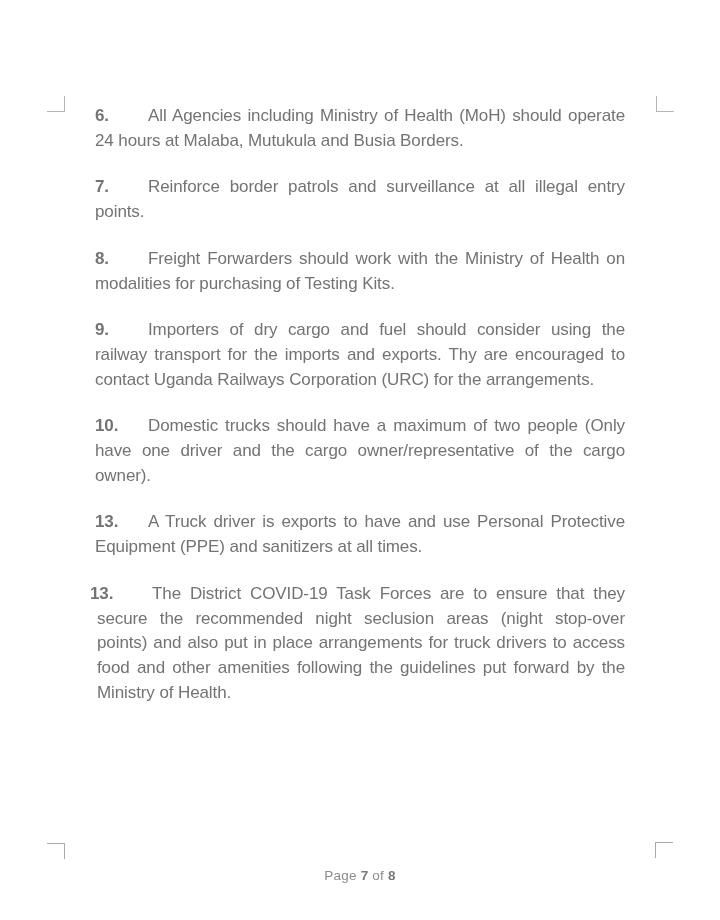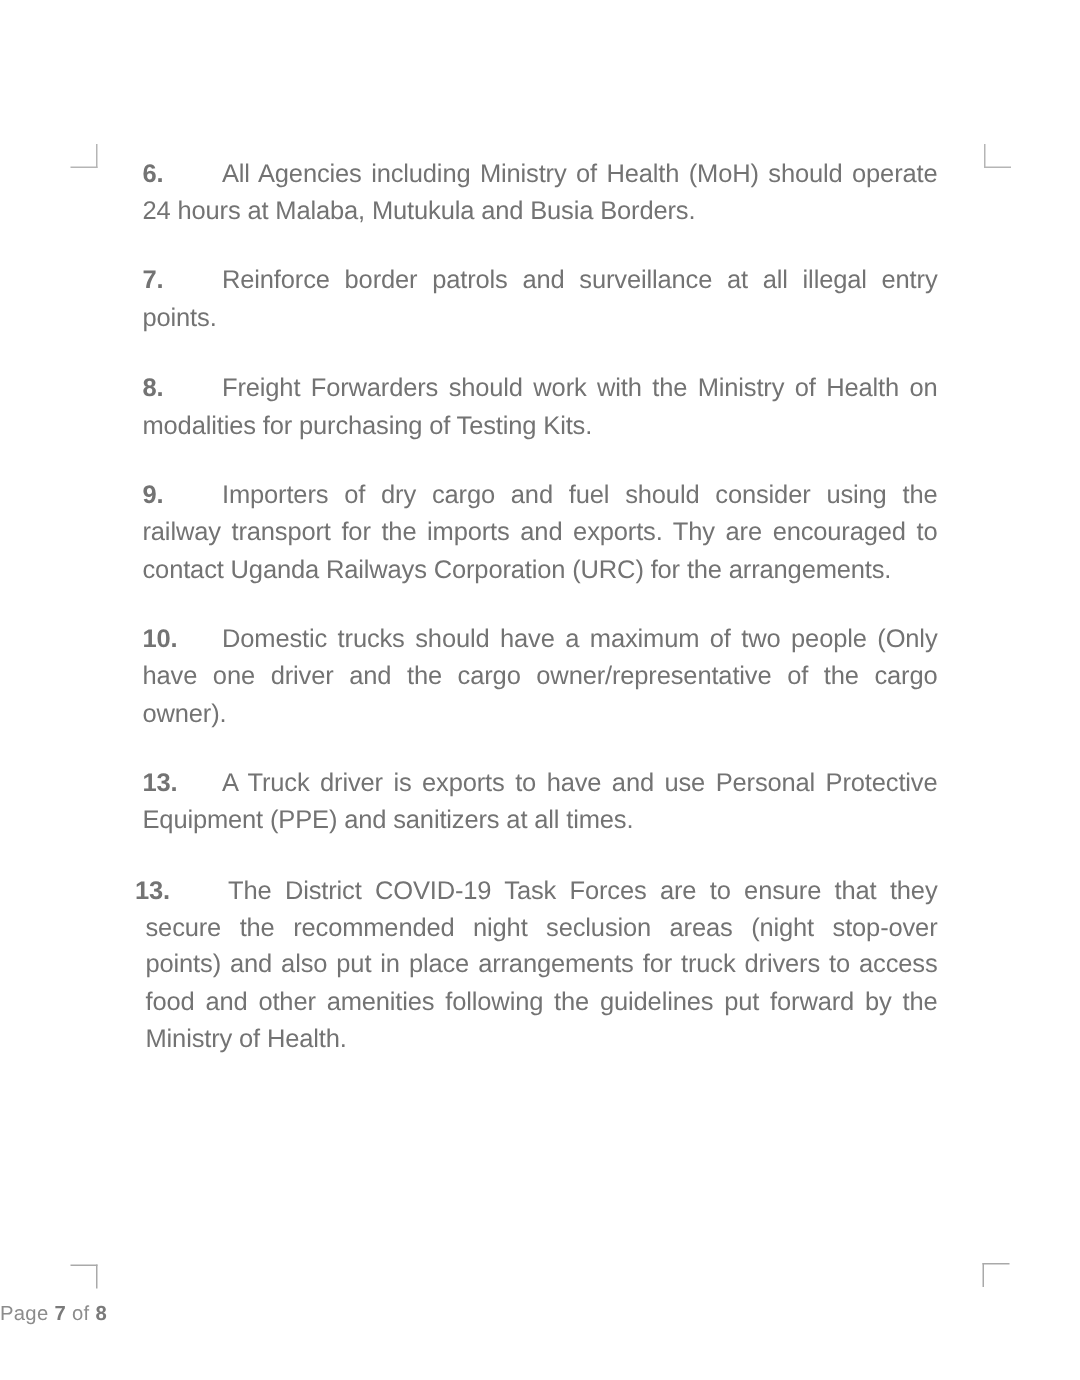--- a/index.html
+++ b/index.html
@@ -52,21 +52,21 @@
   .para.shifted { padding-left: 2px; }
   .para.shifted .num {
     width: 62px;
     margin-left: -7px;
   }
   .footer {
     position: absolute;
     left: 0;
     right: 0;
     top: 868px;
-    text-align: left;
+    text-align: center;
     font-size: 13.5px;
     color: #8c8c8c;
     letter-spacing: 0.2px;
   }
   .footer .pg-num {
     font-weight: bold;
     color: #7a7a7a;
   }
 </style>
 </head>

